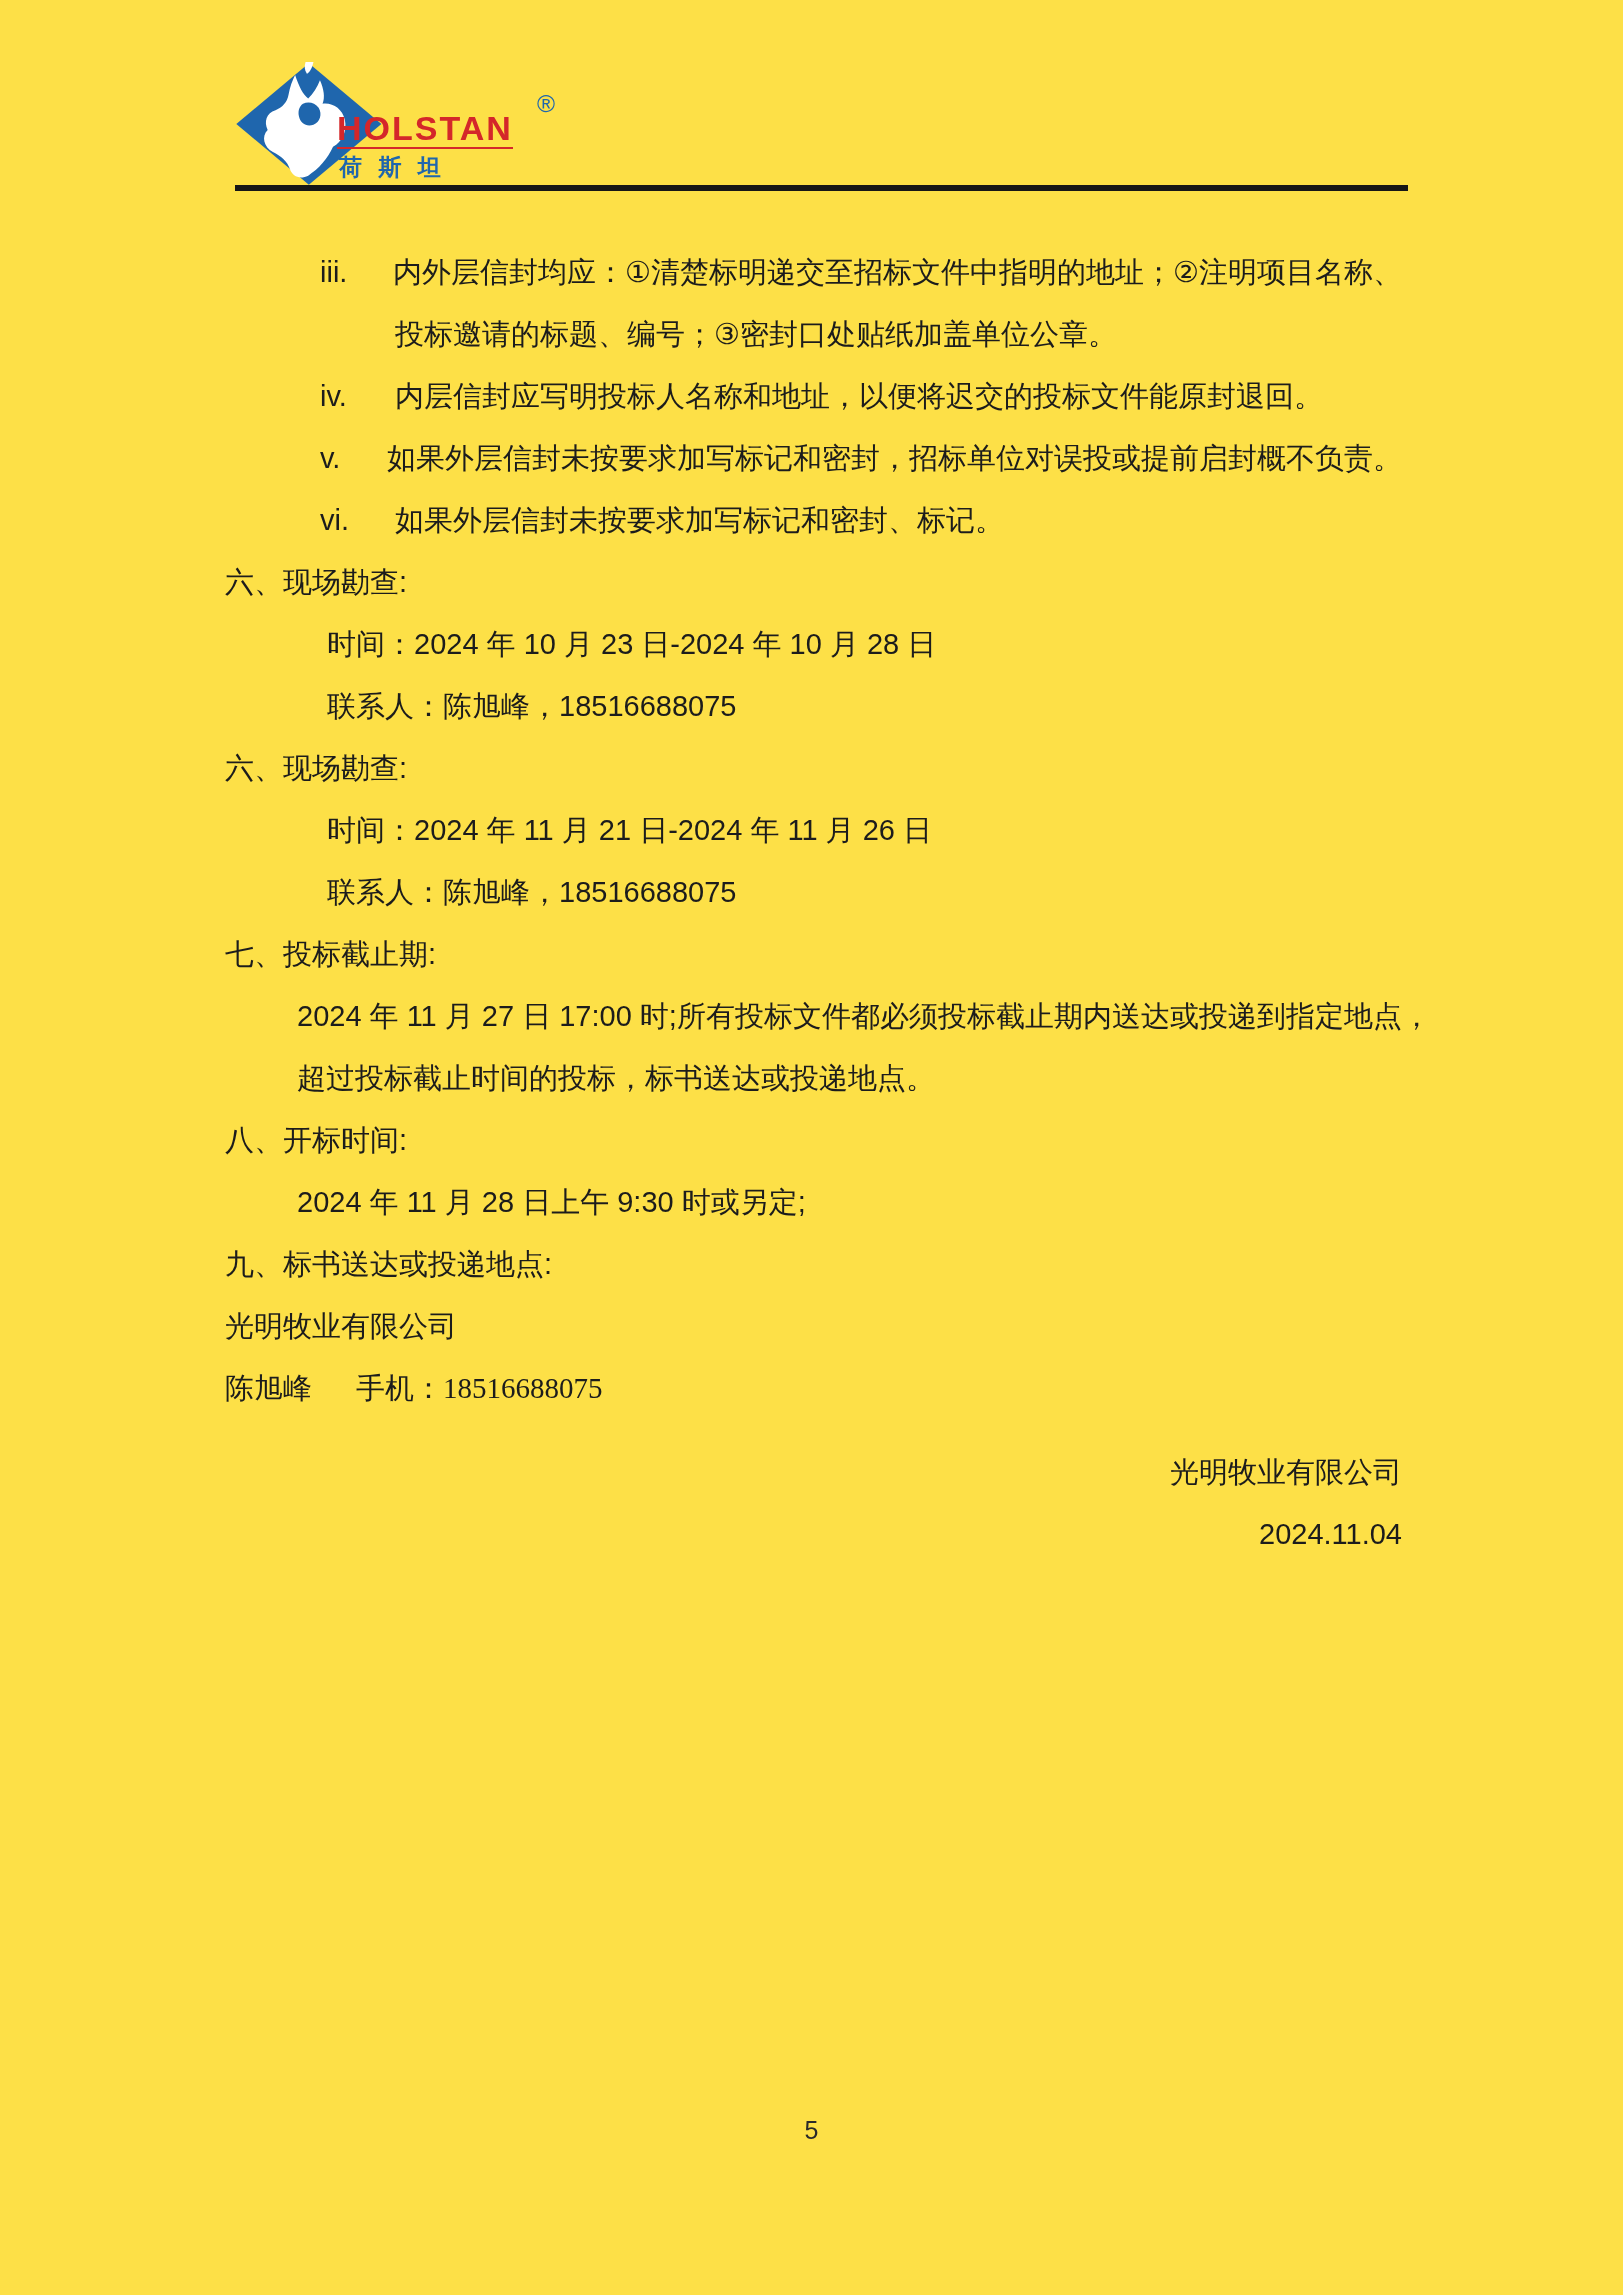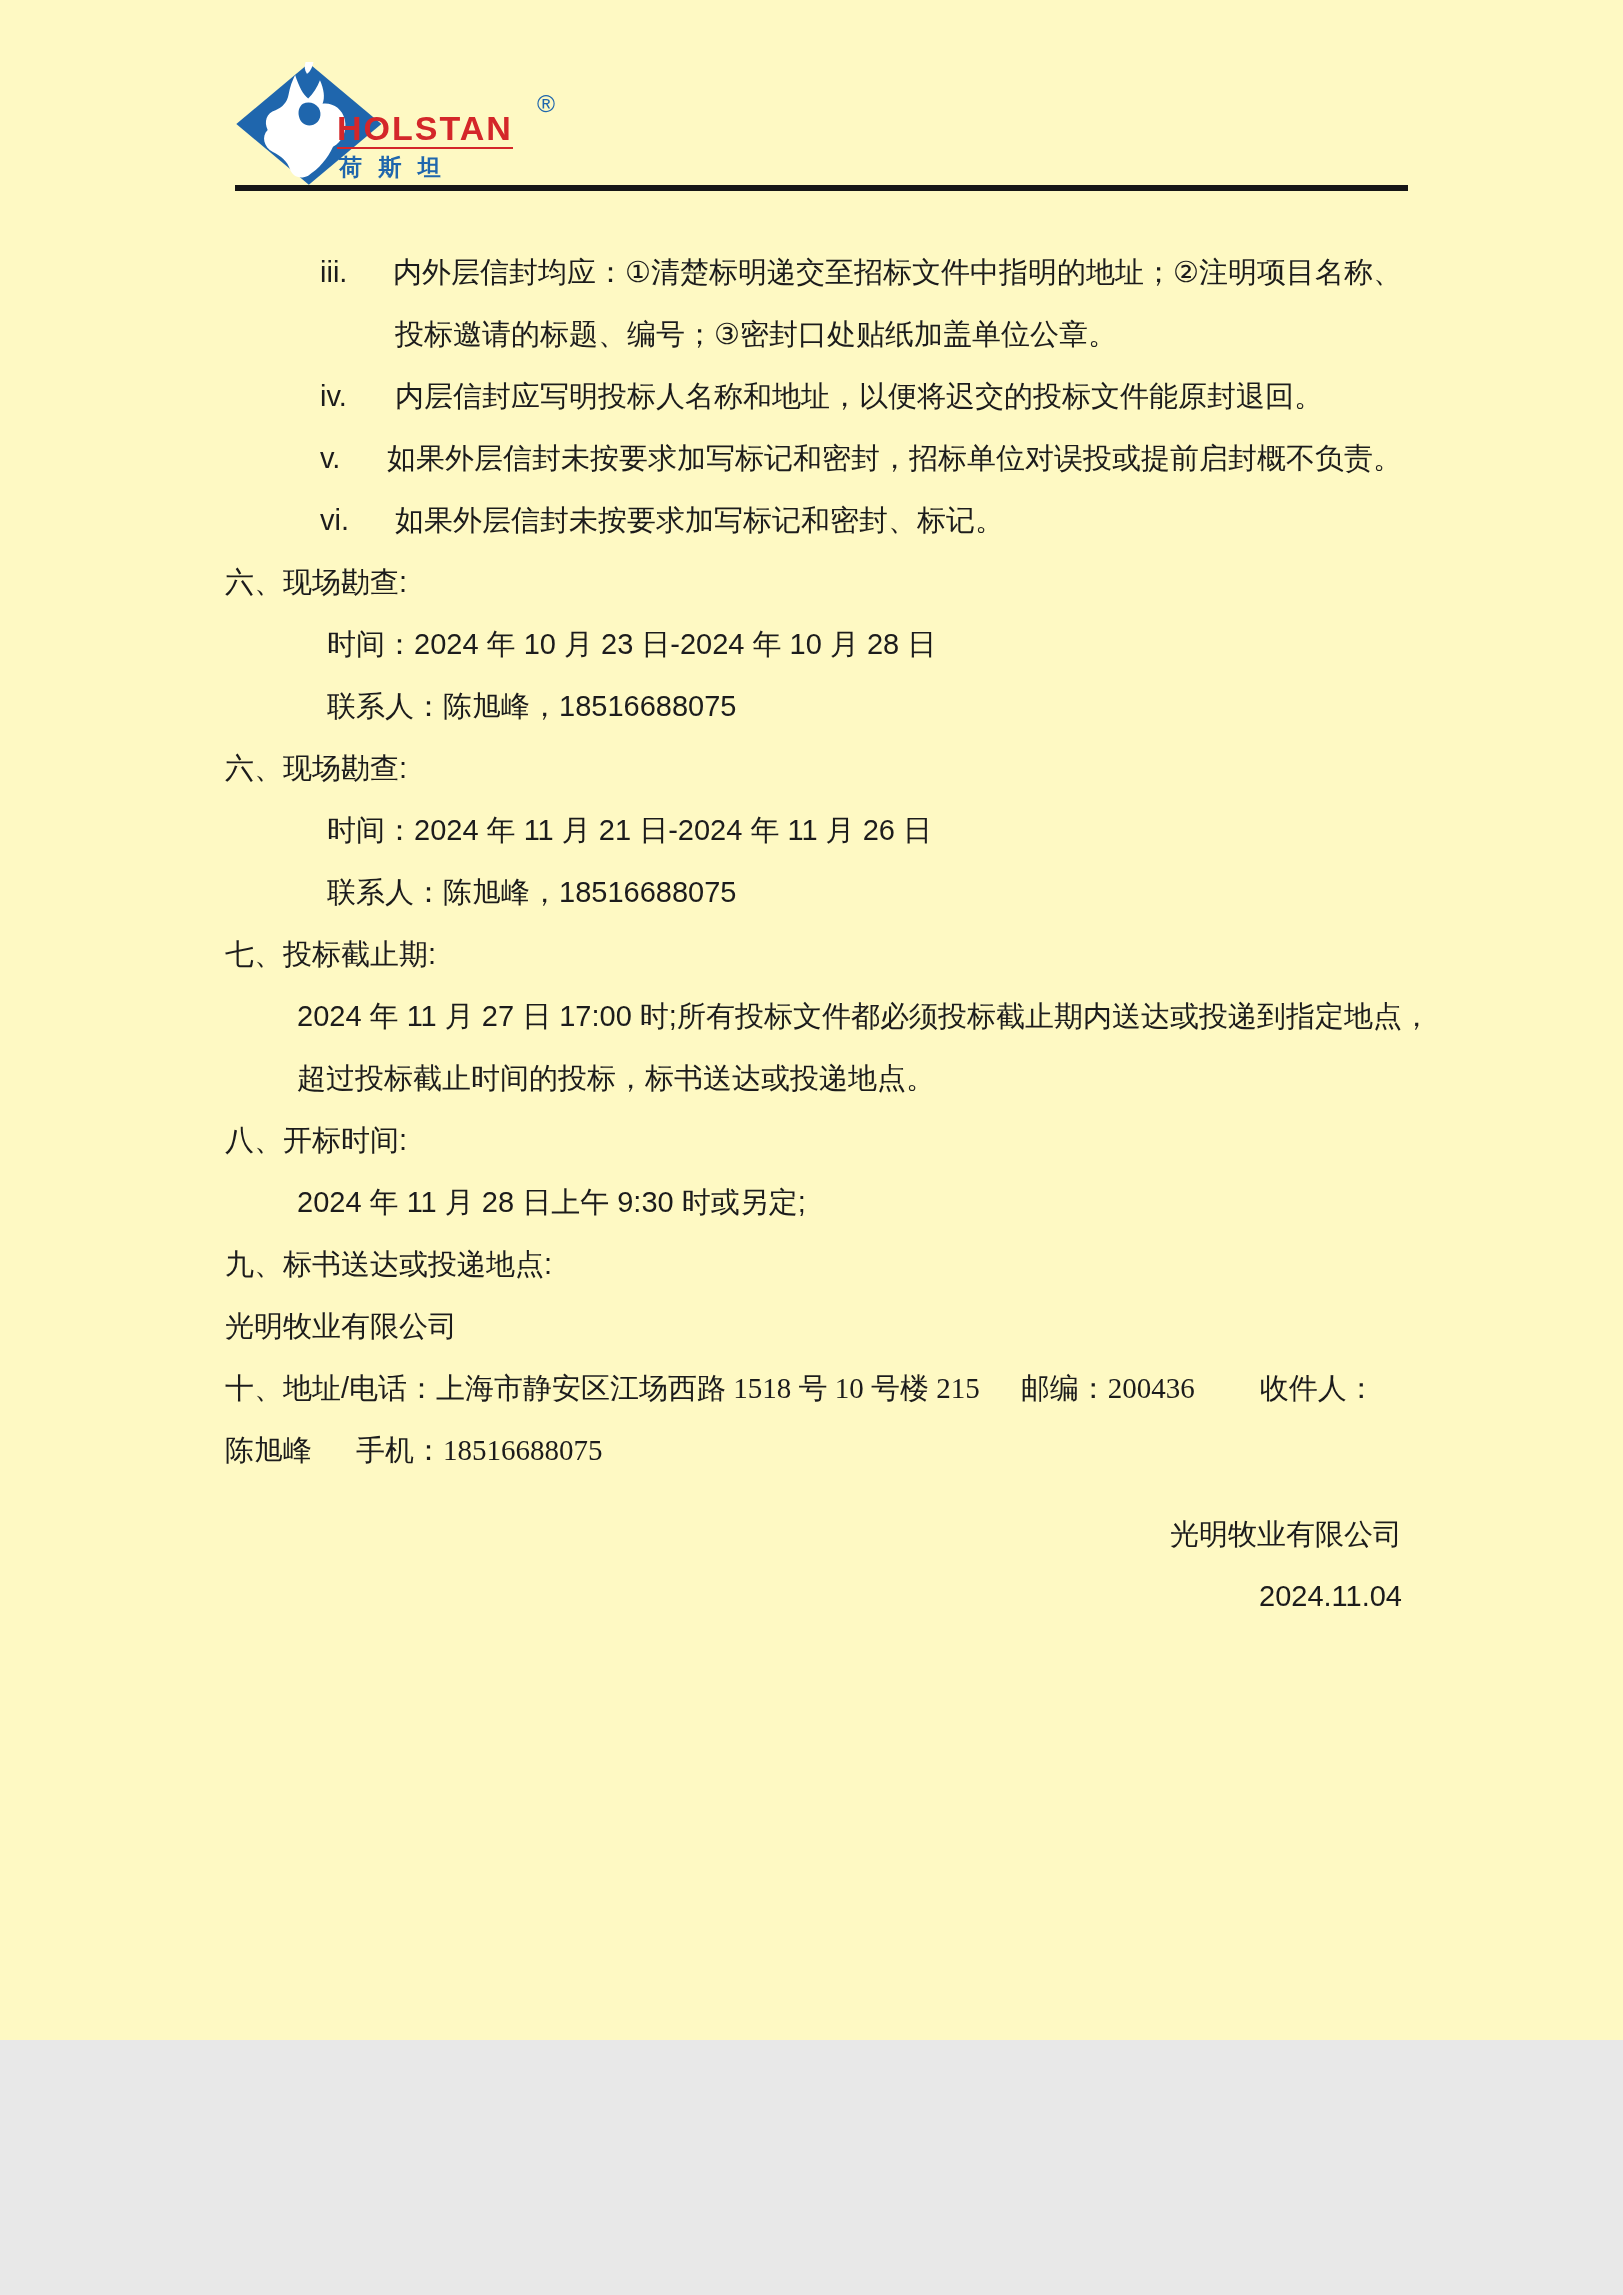--- a/index.html
+++ b/index.html
@@ -1,20 +1,20 @@
 <!DOCTYPE html>
 <html style="font-size:11px"><head>
 <meta charset="utf-8">
 <style>
   html,body{margin:0;padding:0;background:#e8e8e8;}
   .page{
     position:relative;
-    width:1623px;height:2040px;
+    width:1623px;height:2295px;
     margin:0 auto;
-    background:#fef9c3;
+    background:#fde047;
     font-family:"Liberation Sans","DejaVu Sans",sans-serif;
     color:#1c1c1c;
     overflow:hidden;
   }
   
   .logo{position:absolute;left:235px;top:59px;width:368px;height:130px;}
   .logo svg{position:absolute;left:0;top:0;}
   .brand-en{
     position:absolute;left:102px;top:52px;
     font-size:34px;font-weight:800;letter-spacing:2px;
@@ -155,29 +155,20 @@
     </div>
 
     <div class="ln">
       <span class="b">九、标书送达或投递地点:</span>
     </div>
     <div class="ln">
       <span>光明牧业有限公司</span>
     </div>
 
     <div class="ln">
-      <span class="b">十、地址/电话：</span>
-      <span class="serifnum">上海市静安区江场西路 1518 号 10 号楼 215</span>
-      <span class="sp60"></span>
-      <span class="b">邮编：</span>
-      <span class="serifnum">200436</span>
-      <span class="sp95"></span>
-      <span class="b">收件人：</span>
-    </div>
-    <div class="ln">
       <span class="b">陈旭峰</span>
       <span class="sp65"></span>
       <span>手机：</span>
       <span class="serifnum">18516688075</span>
     </div>
 
     <div class="ln right sig">
       <span>光明牧业有限公司</span>
     </div>
     <div class="ln right">

